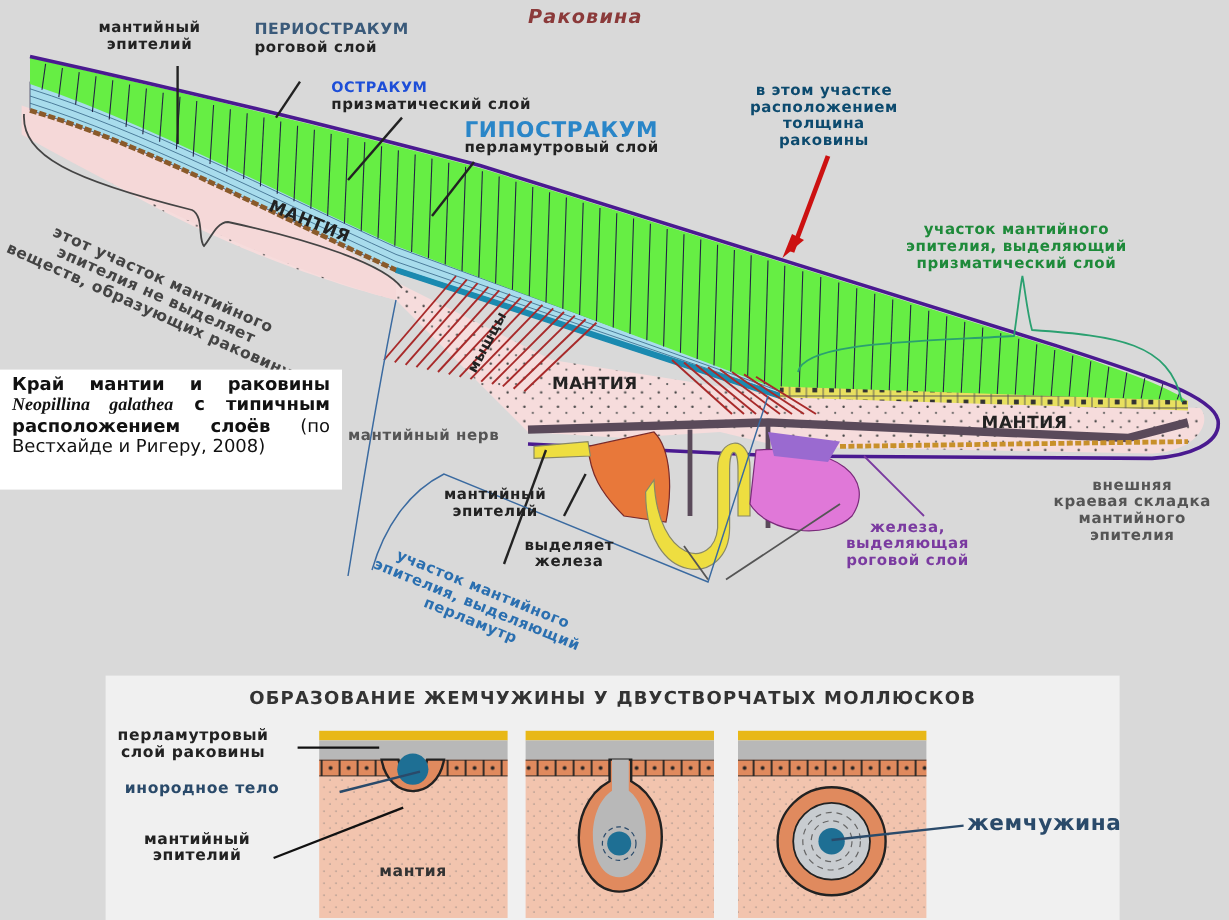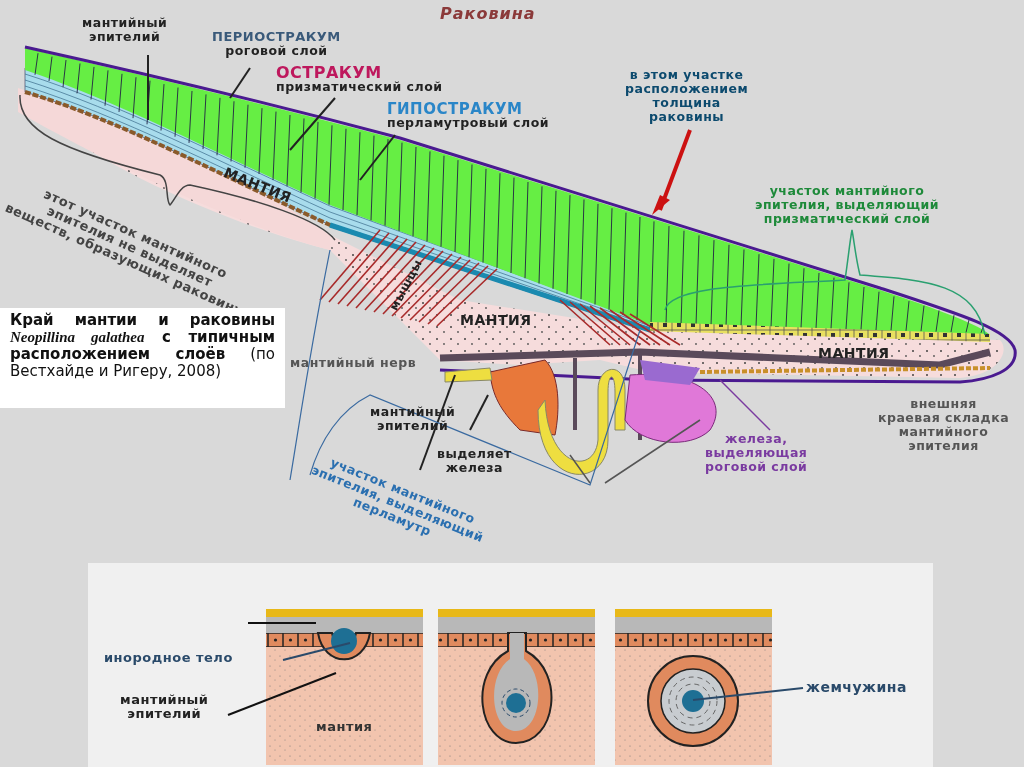--- a/index.html
+++ b/index.html
@@ -177,30 +177,30 @@
   <path d="M290,480 C300,420 310,350 330,250 M310,475 C320,440 340,410 370,395 L590,485 L640,330" stroke="#3a6aa0" stroke-width="1.2" fill="none"></path>
 
   <path d="M590,483 L570,455 M605,483 L700,420" stroke="#555" stroke-width="1.5" fill="none"></path>
   <line x1="770" y1="430" x2="720" y2="380" stroke="#7a3aa0" stroke-width="1.5"></line>
 </svg>
 
 <div class="lbl" style="left:82px;top:16px;color:#222">
   <div>мантийный</div>
   <div>эпителий</div>
 </div>
-<div class="lbl" style="left:212px;top:30px;text-align:center">
+<div class="lbl" style="left:212px;top:18px;text-align:left">
   <div style="color:#3a5a7a;font-size:13px">ПЕРИОСТРАКУМ</div>
   <div style="color:#222">роговой слой</div>
 </div>
 <div class="lbl" style="left:276px;top:66px;text-align:left">
-  <div style="color:#be185d;font-size:16px">ОСТРАКУМ</div>
+  <div style="color:#1d4ed8;font-size:12px">ОСТРАКУМ</div>
   <div style="color:#222">призматический слой</div>
 </div>
 <div class="lbl" style="left:387px;top:102px;text-align:left">
-  <div style="color:#2a86c8;font-size:15px">ГИПОСТРАКУМ</div>
+  <div style="color:#2a86c8;font-size:18px">ГИПОСТРАКУМ</div>
   <div style="color:#222">перламутровый слой</div>
 </div>
 <div class="lbl" style="left:625px;top:68px;color:#0c4a6e">
   <div>в этом участке</div>
   <div>расположением</div>
   <div>толщина</div>
   <div>раковины</div>
 </div>
 <div class="lbl" style="left:755px;top:184px;color:#1e8a3a">
   <div>участок мантийного</div>
@@ -241,20 +241,21 @@
   <div>мантийного</div>
   <div>эпителия</div>
 </div>
 
 <div id="caption" class="abs">
   <b>Край мантии и раковины</b>
   <i>Neopillina galathea</i><b> с типичным расположением слоёв</b><span> (по Вестхайде и Ригеру, 2008)</span>
 </div>
 
 <div id="pearl-panel" class="abs">
+  <div id="pearl-title" class="abs">ОБРАЗОВАНИЕ ЖЕМЧУЖИНЫ У ДВУСТВОРЧАТЫХ МОЛЛЮСКОВ</div>
   <svg class="abs" style="left:0;top:0" width="845" height="204">
     <defs>
       <pattern id="sand" width="10" height="10" patternUnits="userSpaceOnUse">
         <rect width="10" height="10" fill="#f2c4ae"></rect>
         <circle cx="2" cy="3" r="0.6" fill="#777"></circle>
           <circle cx="7" cy="7" r="0.5" fill="#777"></circle>
       </pattern>
       <pattern id="epi" width="15" height="14" patternUnits="userSpaceOnUse">
         <rect width="15" height="14" fill="#e08a5e" stroke="#222" stroke-width="1.5"></rect>
         <circle cx="7.5" cy="7" r="1.6" fill="#222"></circle>
@@ -292,20 +293,24 @@
         </g>
       </g>
 
     <g stroke="#111" stroke-width="2" fill="none">
       <line x1="160" y1="60" x2="228" y2="60"></line>
       <line x1="140" y1="152" x2="248" y2="110"></line>
     </g>
     <line x1="195" y1="97" x2="262" y2="80" stroke="#2a4a6a" stroke-width="2"></line>
     <line x1="715" y1="125" x2="605" y2="137" stroke="#2a4a6a" stroke-width="2"></line>
   </svg>
+  <div class="lbl" style="left:10px;top:44px;color:#222;font-size:13px">
+    <div>перламутровый</div>
+    <div>слой раковины</div>
+  </div>
   <div class="lbl" style="left:16px;top:88px;color:#2a4a6a;font-size:13px">инородное тело</div>
   <div class="lbl" style="left:32px;top:130px;color:#222;font-size:13px">
     <div>мантийный</div>
     <div>эпителий</div>
   </div>
   <div class="lbl" style="left:228px;top:157px;color:#333;font-size:13px">мантия</div>
-  <div class="lbl" style="left:718px;top:117px;color:#2a4a6a;font-size:14px">жемчужина</div>
+  <div class="lbl" style="left:718px;top:117px;color:#2a4a6a;font-size:18px">жемчужина</div>
 </div>
 
 </body></html>

